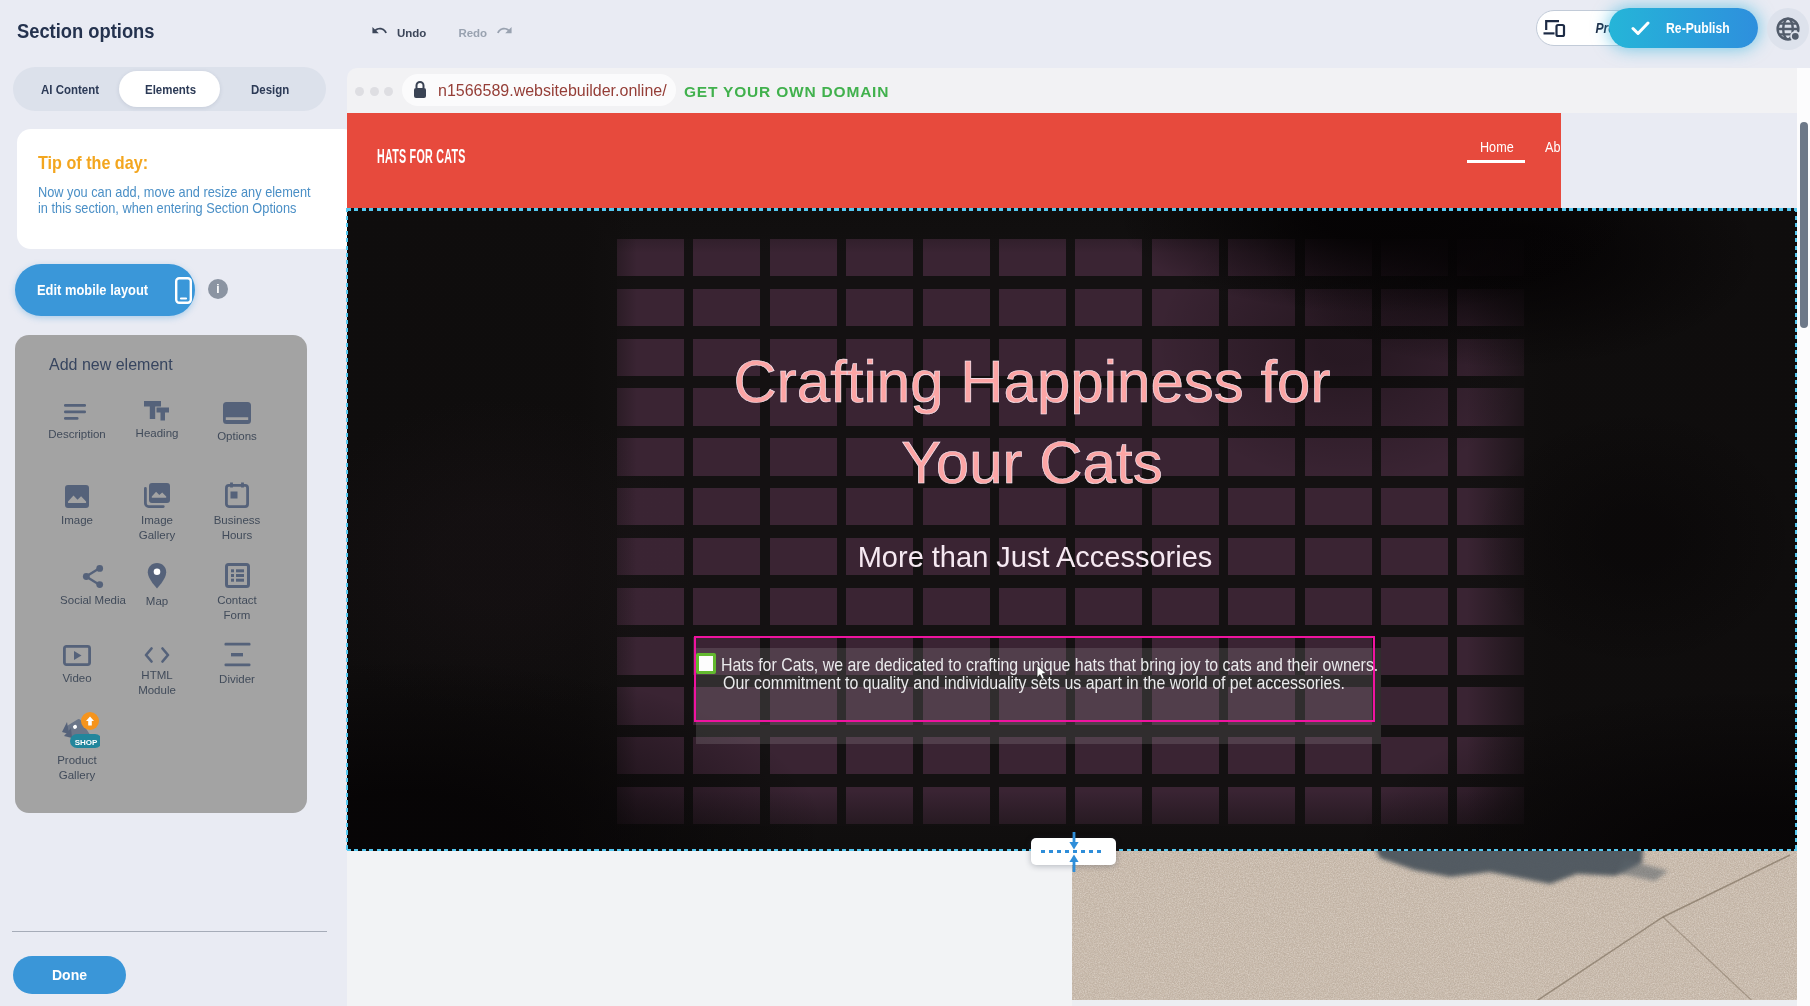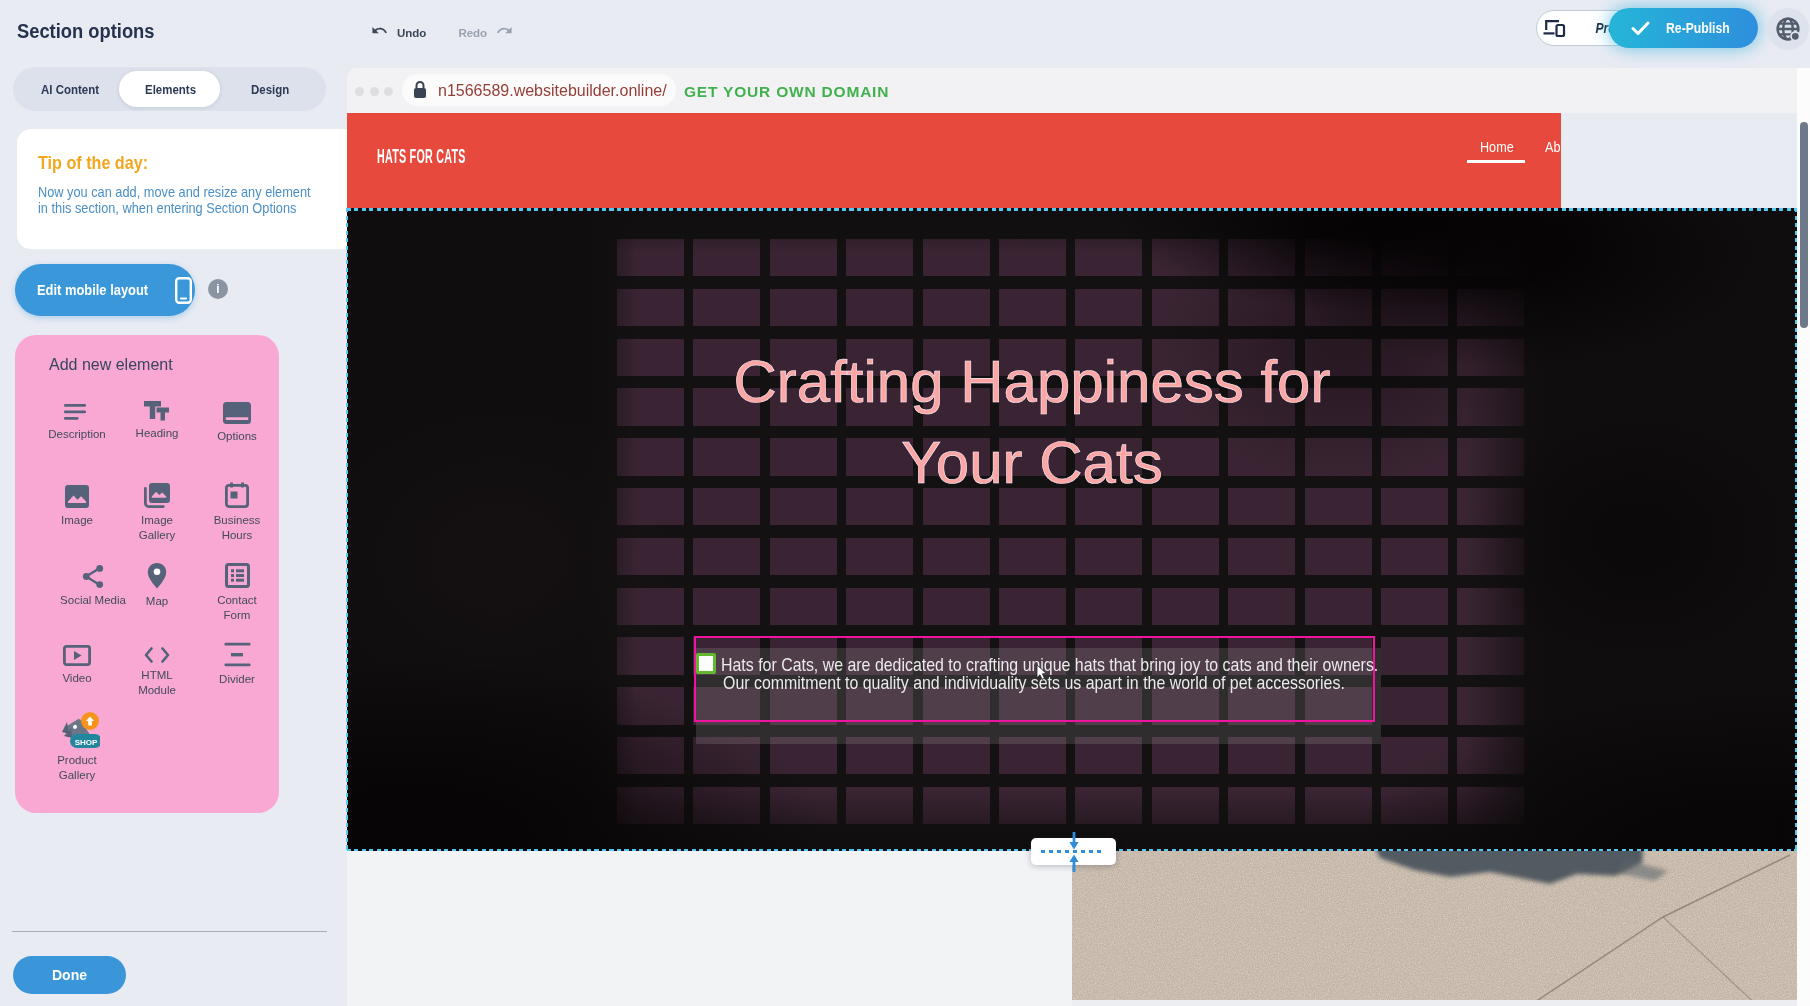--- a/index.html
+++ b/index.html
@@ -23,21 +23,21 @@
   
   #tabs { left:13px; top:67px; width:313px; height:44px; background:#dce1eb; border-radius:22px; }
   #tabs .tab { position:absolute; font-size:13.5px; font-weight:bold; color:#2c3a56; top:15px; transform:scaleX(.85); transform-origin:left top; white-space:nowrap; }
   #tab-active { position:absolute; left:106px; top:4px; width:101px; height:36px; background:#fff; border-radius:18px; box-shadow:0 1px 4px rgba(40,60,90,.12); }
   #tipcard { left:17px; top:129px; width:340px; height:120px; background:#fff; border-radius:14px; }
   #tipcard h3 { position:absolute; left:21px; top:23px; font-size:19px; font-weight:bold; color:#f3a61f; transform:scaleX(.85); transform-origin:left top; white-space:nowrap; }
   #tipcard p { position:absolute; left:21px; top:55px; white-space:nowrap; width:330px; font-size:14.6px; line-height:16.3px; color:#4a8fc6; transform:scaleX(.875); transform-origin:left top; }
   #editmobile { left:15px; top:264px; width:180px; height:52px; border-radius:26px; background:#3a97d9; display:flex; align-items:center; box-shadow:0 2px 6px rgba(58,151,217,.35); }
   #editmobile span { margin-left:22px; font-size:14.5px; font-weight:bold; color:#fff; white-space:nowrap; transform:scaleX(.89); transform-origin:left center; }
   #infodot { left:208px; top:279px; width:20px; height:20px; border-radius:50%; background:#8b94a2; color:#fff; font-size:12px; font-weight:bold; text-align:center; line-height:20px; }
-  #panel { left:15px; top:335px; width:264px; height:478px; background:#f9a8d4; border-radius:21px; }
+  #panel { left:15px; top:335px; width:292px; height:478px; background:#a3a3a3; border-radius:14px; }
   #panel h4 { position:absolute; left:34px; top:21px; font-size:16px; font-weight:500; color:#37455f; }
   .el { position:absolute; width:80px; text-align:center; }
   .el .lab { font-size:11.5px; line-height:15px; color:#414b5a; margin-top:5px; }
   .el svg { display:block; margin:0 auto; }
   #divline { left:12px; top:931px; width:315px; height:1px; background:#8f97a4; opacity:.75; }
   #donebtn { left:13px; top:956px; width:113px; height:38px; border-radius:19px; background:#3a96d8; color:#fff; font-size:14px; font-weight:bold; text-align:center; line-height:38px; }
 
   
   #chrome { left:347px; top:68px; width:1463px; height:45px; background:#f2f2f4; border-radius:10px 10px 0 0; }
   .dot { position:absolute; top:86.5px; width:9px; height:9px; border-radius:50%; background:#dedee2; }
@@ -292,20 +292,21 @@
       <circle cx="7" cy="2" r="1.6" fill="#fff"></circle>
       <circle cx="12" cy="2" r="1.6" fill="#fff"></circle>
     </svg>
     <div id="nav-underline"></div>
   </div>
 
   <div class="abs" id="hero">
     <div id="grid"></div>
     <div id="vignette"></div>
     <div id="h1line">Crafting Happiness for<br>Your Cats</div>
+    <div id="h2line">More than Just Accessories</div>
     <div id="hover-overlay"></div>
     <div id="pinkbox"></div>
     <div id="greenhandle"></div>
     <div class="pline" style="left:374px; top:445.5px;">Hats for Cats, we are dedicated to crafting unique hats that bring joy to cats and their owners.</div>
     <div class="pline" style="left:376px; top:464px;">Our commitment to quality and individuality sets us apart in the world of pet accessories.</div>
   </div>
 
   <div class="dashH" style="left:347px; top:208px; width:1450px;"></div>
   <div class="dashH" style="left:347px; top:849px; width:1450px;"></div>
   <div class="dashV" style="left:346px; top:208px; height:643px;"></div>

